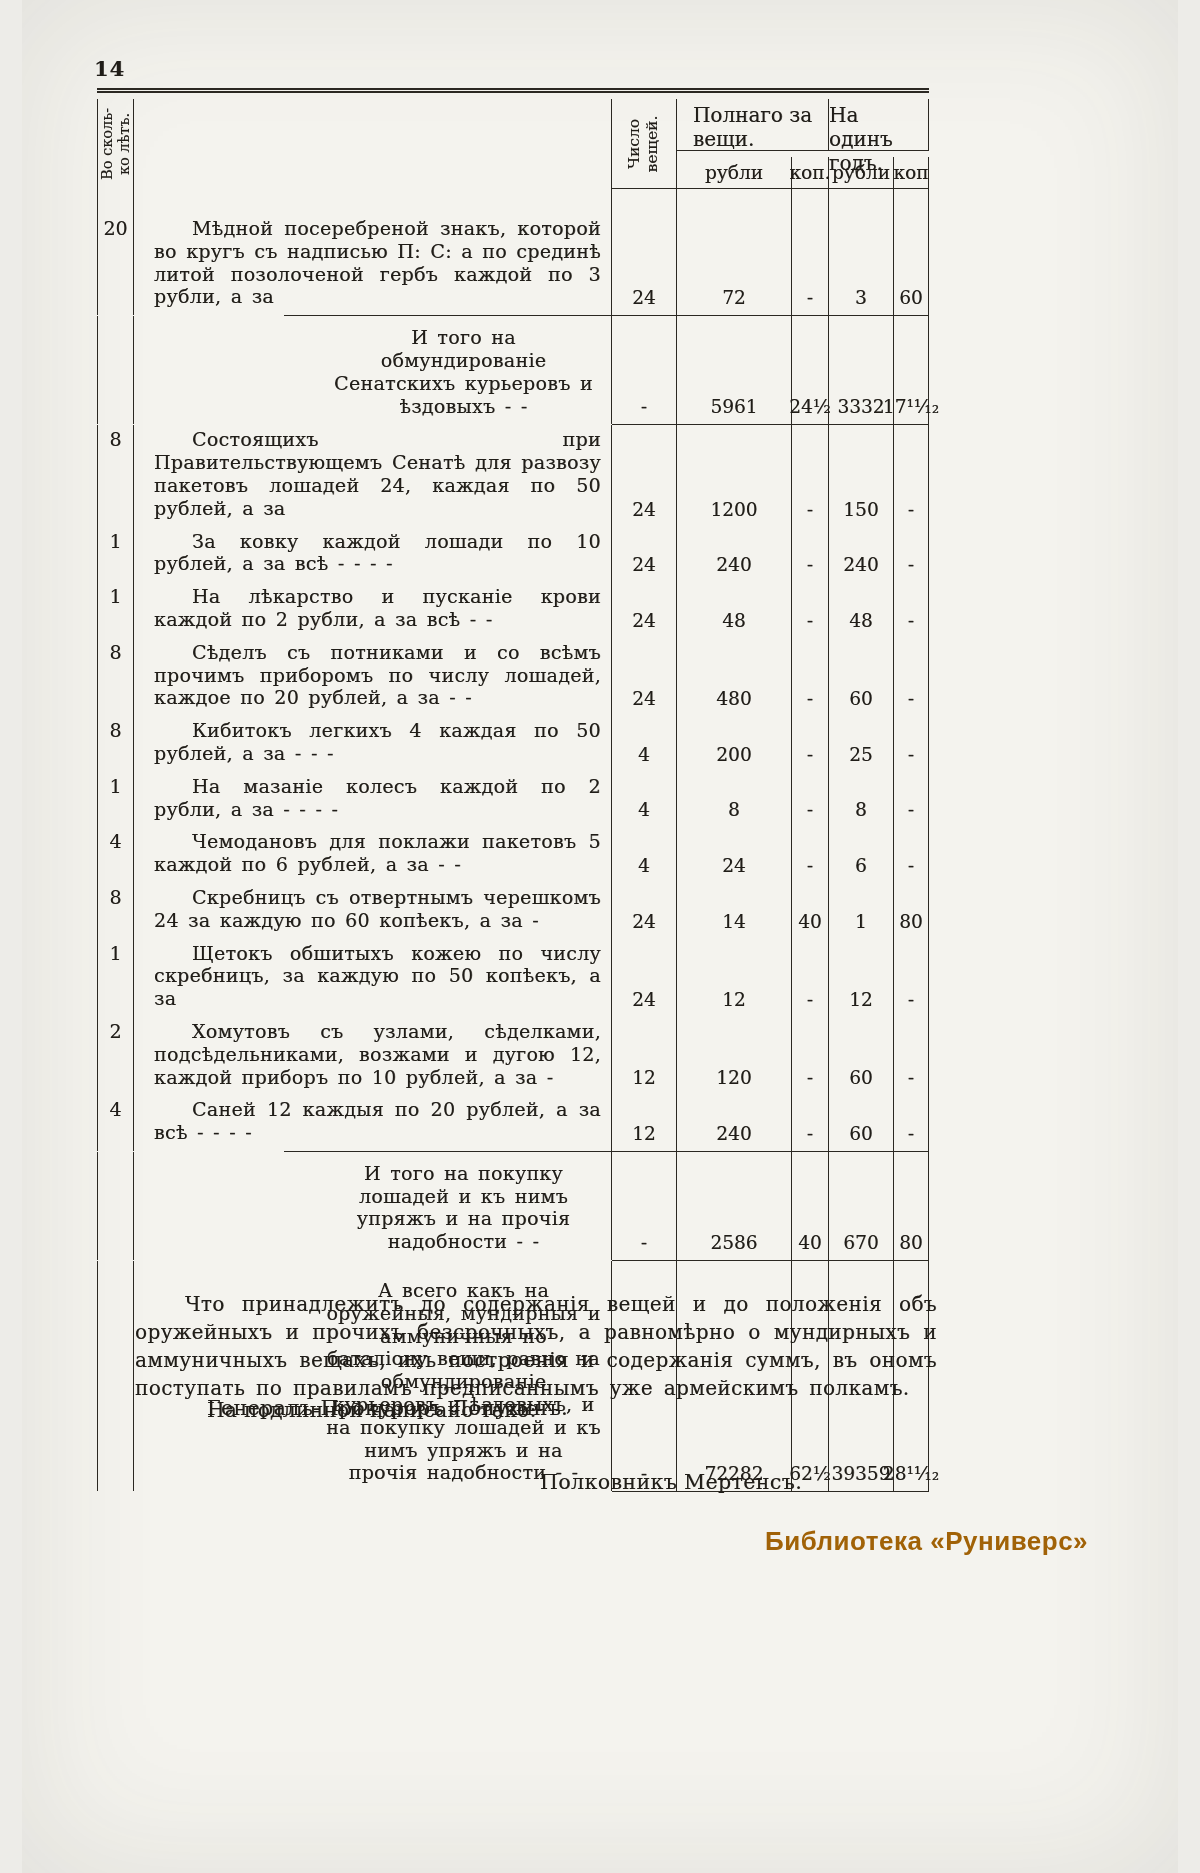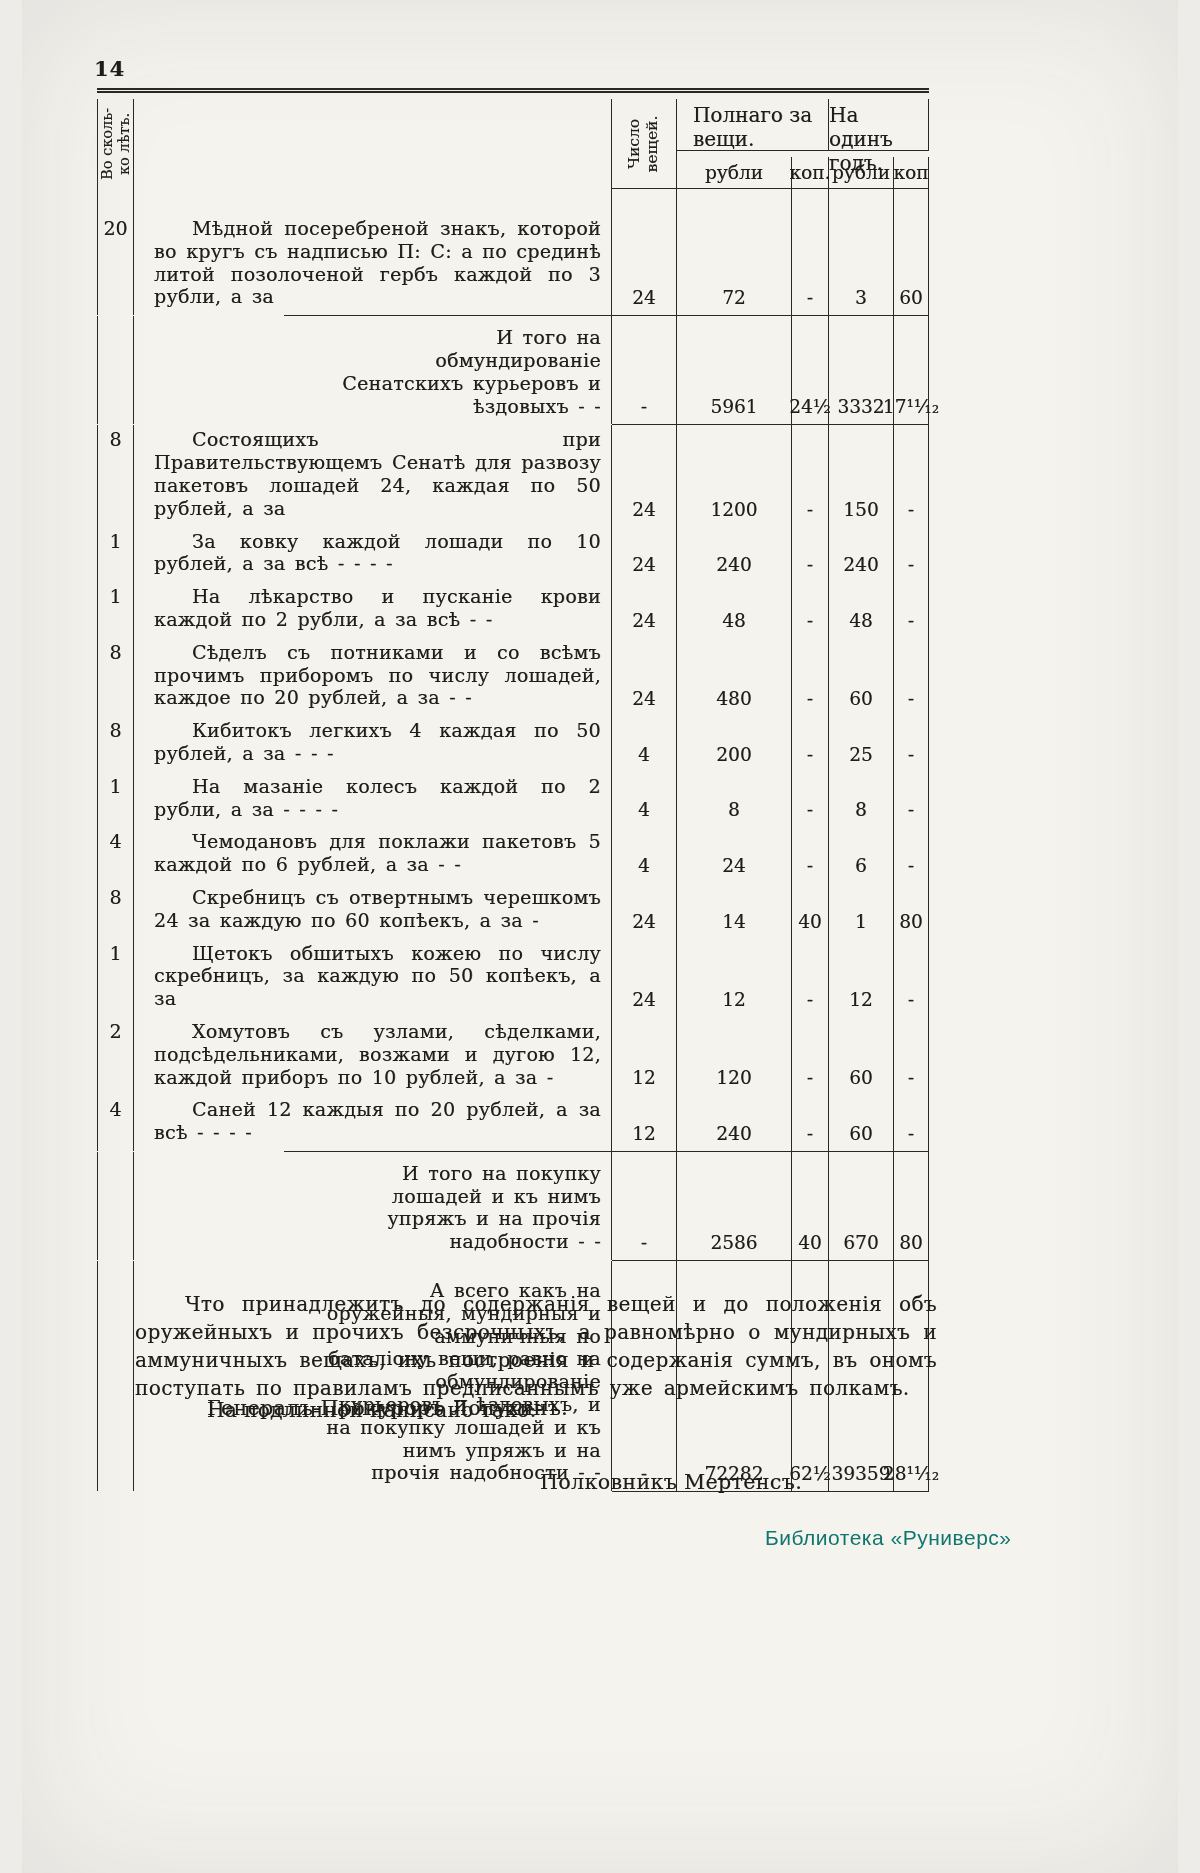--- a/index.html
+++ b/index.html
@@ -46,37 +46,37 @@
   .c-years{border-left:1.6px solid #2b2822;text-align:center;font-size:19px;}
   .c-desc{font-size:19px;line-height:1.2;padding-left:20px;padding-right:10px;
           letter-spacing:.3px;word-spacing:3px;}
   .desc-text{display:block;text-align:justify;text-indent:38px;}
   .c-val{display:flex;align-items:flex-end;justify-content:center;
          font-size:18.5px;white-space:nowrap;overflow:visible;}
   .tbody .row:first-of-type .cell{padding-top:28px;}
   .row.subtotal .cell{padding-top:10px;}
   .row.total .cell{padding-top:18px;}
   .row.subtotal .desc-text,.row.total .desc-text{
-    margin-left:172px;max-width:302px;text-indent:0;text-align:right;}
+    margin-left:172px;max-width:302px;text-indent:0;text-align:center;}
   .rule{height:0;border-top:1.6px solid #2b2822;}
   .rule-indent{margin-left:187px;}
   .rule-values{margin-left:515px;}
 
   
   .page *{text-shadow:.35px 0 0 rgba(32,29,24,.55);}
 
   
   .note{position:absolute;left:113px;top:1290px;width:802px;
         font-size:20px;line-height:1.4;text-align:justify;text-indent:50px;
         letter-spacing:.4px;word-spacing:4px;}
   .attest{position:absolute;left:185px;top:1398px;font-size:20px;letter-spacing:.4px;}
   .sig-left{position:absolute;left:185px;top:1396px;font-size:20.5px;letter-spacing:.4px;}
   .sig-right{position:absolute;left:518px;top:1470px;font-size:20.5px;letter-spacing:.4px;}
-  .watermark{position:absolute;left:743px;top:1526px;font-size:21px;color:#0f766e;
-             font-family:"Liberation Sans", sans-serif;letter-spacing:.5px;text-shadow:none;}
+  .watermark{position:absolute;left:743px;top:1526px;font-size:26px;color:#a16207;
+             font-family:"Liberation Sans", sans-serif;letter-spacing:.5px;text-shadow:none;font-weight:bold;}
 </style>
 </head>
 <body>
 
 <div class="page">
 
   <div class="pageno">14</div>
 
   <div class="sheet">
 

